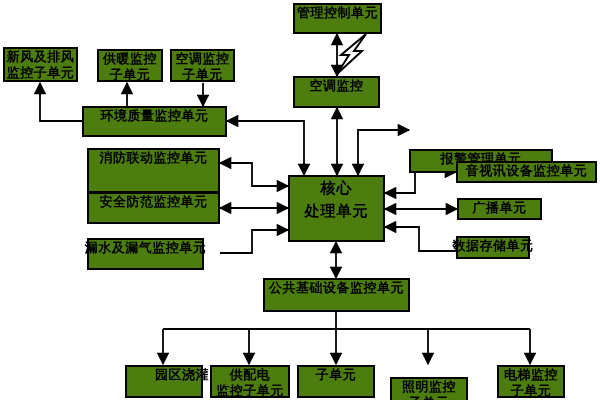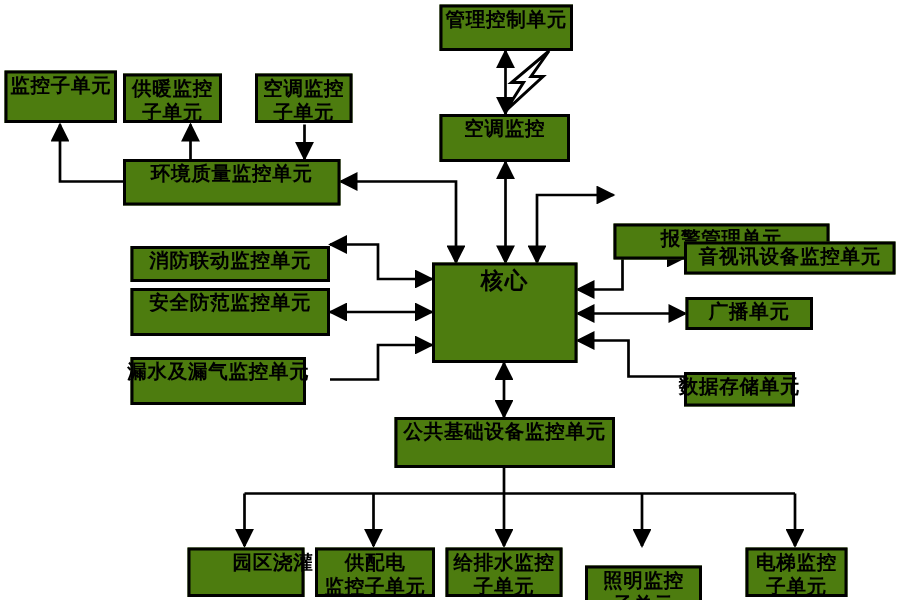--- a/index.html
+++ b/index.html
@@ -85,68 +85,69 @@
   </svg>
   <div id="nodes">
       <div class="node" style="left: 293px; top: 3px; width: 89px; height: 31px;">
         <span>管理控制单元</span>
       </div>
       <div class="node" style="left: 293px; top: 76px; width: 87px; height: 32px;">
         <span>空调监控</span>
       </div>
       <div class="node big" style="left: 288px; top: 175px; width: 97px; height: 67px;">
         <span>核心</span>
+        <span>处理单元</span>
       </div>
       <div class="node" style="left: 3px; top: 47px; width: 75px; height: 35px;">
+        <span>新风及排风</span>
         <span>监控子单元</span>
       </div>
-      <div class="node" style="left: 82px; top: 49px; width: 66px; height: 33px;">
+      <div class="node" style="left: 97px; top: 49px; width: 66px; height: 33px;">
         <span>供暖监控</span>
         <span>子单元</span>
       </div>
       <div class="node" style="left: 170px; top: 49px; width: 65px; height: 33px;">
         <span>空调监控</span>
         <span>子单元</span>
       </div>
       <div class="node" style="left: 82px; top: 106px; width: 145px; height: 31px;">
         <span>环境质量监控单元</span>
       </div>
-      <div class="node" style="left: 87px; top: 164px; width: 133px; height: 24px;">
+      <div class="node" style="left: 87px; top: 148px; width: 133px; height: 45px;">
         <span>消防联动监控单元</span>
       </div>
       <div class="node" style="left: 87px; top: 192px; width: 133px; height: 32px;">
         <span>安全防范监控单元</span>
       </div>
       <div class="node" style="left: 87px; top: 238px; width: 117px; height: 32px;">
         <span>漏水及漏气监控单元</span>
       </div>
       <div class="node" style="left: 263px; top: 278px; width: 147px; height: 34px;">
         <span>公共基础设备监控单元</span>
       </div>
       <div class="node" style="left: 409px; top: 113px; width: 144px; height: 24px; margin-top: 36px;">
         <span>报警管理单元</span>
       </div>
       <div class="node" style="left: 456px; top: 161px; width: 141px; height: 22px;">
         <span>音视讯设备监控单元</span>
       </div>
       <div class="node" style="left: 457px; top: 198px; width: 85px; height: 22px;">
         <span>广播单元</span>
       </div>
-      <div class="node" style="left: 456px; top: 248px; width: 74px; height: 23px;">
+      <div class="node" style="left: 456px; top: 236px; width: 74px; height: 23px;">
         <span>数据存储单元</span>
       </div>
       <div class="node" style="left: 125px; top: 365px; width: 78px; height: 33px; padding-left: 36px;">
         <span>园区浇灌</span>
       </div>
       <div class="node" style="left: 210px; top: 365px; width: 80px; height: 33px;">
         <span>供配电</span>
         <span>监控子单元</span>
       </div>
       <div class="node" style="left: 297px; top: 365px; width: 78px; height: 33px;">
-        <span>给排水监控</span>
         <span>子单元</span>
       </div>
       <div class="node" style="left: 390px; top: 365px; width: 78px; height: 33px; margin-top: 12px;">
         <span>照明监控</span>
         <span>子单元</span>
       </div>
       <div class="node" style="left: 497px; top: 365px; width: 68px; height: 33px;">
         <span>电梯监控</span>
         <span>子单元</span>
       </div>

